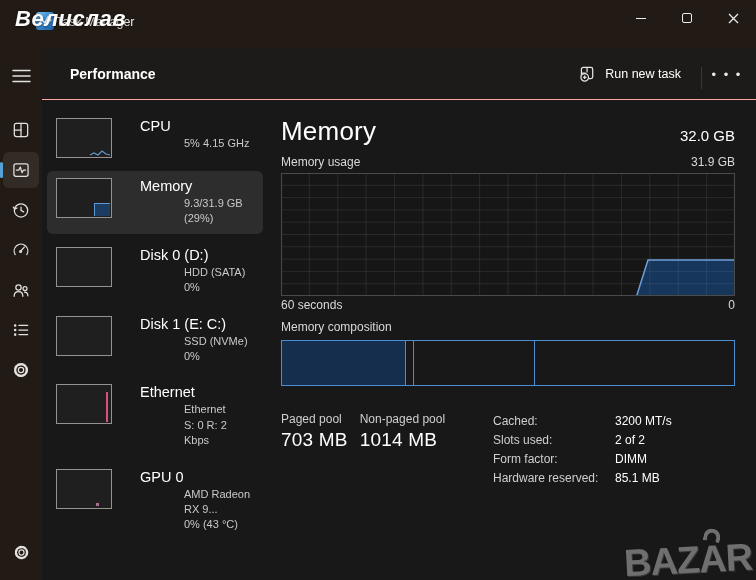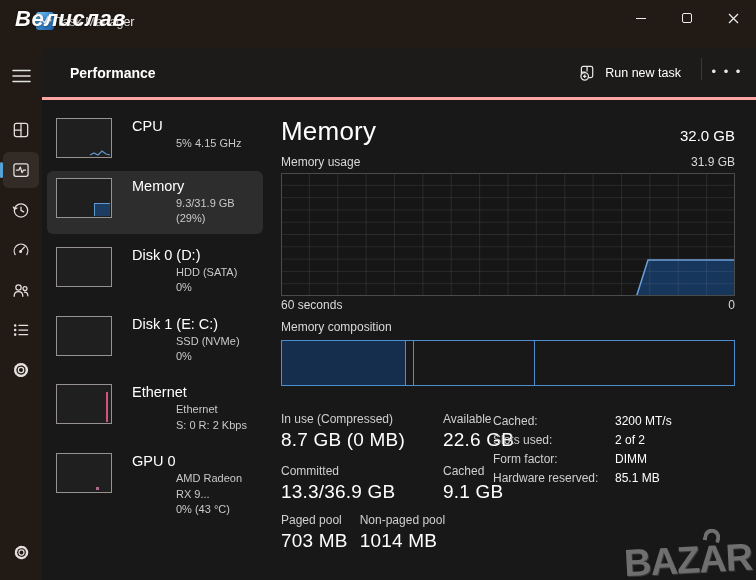--- a/index.html
+++ b/index.html
@@ -33,35 +33,35 @@
   .side-btn.hamburger { margin-bottom:18px; }
   .side-btn.selected { background:#332c26; }
   .side-btn.selected::before { content:""; position:absolute; left:-3px; top:10px; width:3px;
     height:16px; border-radius:2px; background:#55a3d8; }
   .side-btn svg { stroke:#e4e1dd; fill:none; stroke-width:1.5; stroke-linecap:round; stroke-linejoin:round; }
   .side-spacer { flex:1; }
   .side-btn.settings { margin-bottom:10px; }
   
   .content { position:absolute; left:42px; top:48px; right:0; bottom:0;
     background:#181818; border-top-left-radius:8px; overflow:hidden; }
-  .header-row { height:52px; background:#1d1b19; border-bottom:3px solid #fca5a5;
+  .header-row { height:52px; background:#1d1b19; border-bottom:1px solid #fca5a5;
     border-top-left-radius:8px; display:flex; align-items:center; justify-content:space-between;
     padding:0 12px 0 28px; }
   .tab-title { font-size:14px; font-weight:700; }
-  .header-actions { display:flex; align-items:flex-start; }
+  .header-actions { display:flex; align-items:flex-end; }
   .run-task-btn { display:flex; align-items:center; gap:9px; font-size:12.5px; color:#fff;
     padding:7px 12px; border-radius:4px; }
   .run-task-btn svg { stroke:#e8e8e8; fill:none; stroke-width:1.3; }
   .v-divider { width:1px; height:22px; background:#3a3734; margin:0 8px; }
   .more-btn { width:34px; height:28px; display:flex; align-items:center; justify-content:center;
     font-size:13px; letter-spacing:2px; color:#e8e8e8; border-radius:4px; }
   
   .body-row { position:absolute; top:52px; left:0; right:0; bottom:0; display:flex; }
   .perf-list { width:226px; padding:11px 5px 0 5px; flex-shrink:0; }
-  .perf-item { display:flex; gap:20px; padding:7px 9px; border-radius:6px; margin-bottom:6px; }
+  .perf-item { display:flex; gap:28px; padding:7px 9px; border-radius:6px; margin-bottom:6px; }
   .perf-item.selected { background:#2d2d2d; }
   .thumb { width:56px; height:40px; border:1px solid #979290; background:#1f1f1f;
     position:relative; flex-shrink:0; overflow:hidden; }
   .thumb .mem-block { position:absolute; right:1px; bottom:1px; width:16px; height:13px;
     background:#1d3c61; border-top:1.5px solid #5f97cf; border-left:1.5px solid #5f97cf; }
   .thumb .eth-line { position:absolute; right:3px; bottom:1px; width:2.5px; height:30px; background:#d6527c; }
   .thumb .gpu-dot { position:absolute; right:12px; bottom:2px; width:3px; height:3px; background:#b06a92; }
   .thumb svg.cpu-line { position:absolute; right:0; bottom:0; }
   .perf-text .pt-title { font-size:14.5px; color:#fff; margin-bottom:2px; }
   .perf-text .pt-line { font-size:11px; color:#c9c9c9; line-height:1.4;margin-left:44px; }
@@ -326,38 +326,20 @@
       </div>
       <div class="comp-label">Memory composition</div>
       <div class="comp-bar" id="comp-bar" style="border-color: rgb(77, 142, 208);">
           <div class="comp-seg filled" style="width: 27.5%; background: rgb(21, 46, 77); border-color: rgb(77, 142, 208);"></div>
           <div class="comp-seg" style="width: 1.8%; border-color: rgb(77, 142, 208);"></div>
           <div class="comp-seg" style="width: 26.7%; border-color: rgb(77, 142, 208);"></div>
           <div class="comp-seg" style="width: 44%; border-color: rgb(77, 142, 208);"></div>
         </div>
 
       <div class="stats-row">
-        <div class="stats-grid">
-          <div>
-            <div class="stat-label">In use (Compressed)</div>
-            <div class="stat-value">8.7 GB (0 MB)</div>
-          </div>
-          <div>
-            <div class="stat-label">Available</div>
-            <div class="stat-value">22.6 GB</div>
-          </div>
-          <div>
-            <div class="stat-label">Committed</div>
-            <div class="stat-value">13.3/36.9 GB</div>
-          </div>
-          <div>
-            <div class="stat-label">Cached</div>
-            <div class="stat-value">9.1 GB</div>
-          </div>
-        </div>
         <div class="pools-grid">
           <div>
             <div class="stat-label">Paged pool</div>
             <div class="stat-value">703 MB</div>
           </div>
           <div>
             <div class="stat-label">Non-paged pool</div>
             <div class="stat-value">1014 MB</div>
           </div>
         </div>

